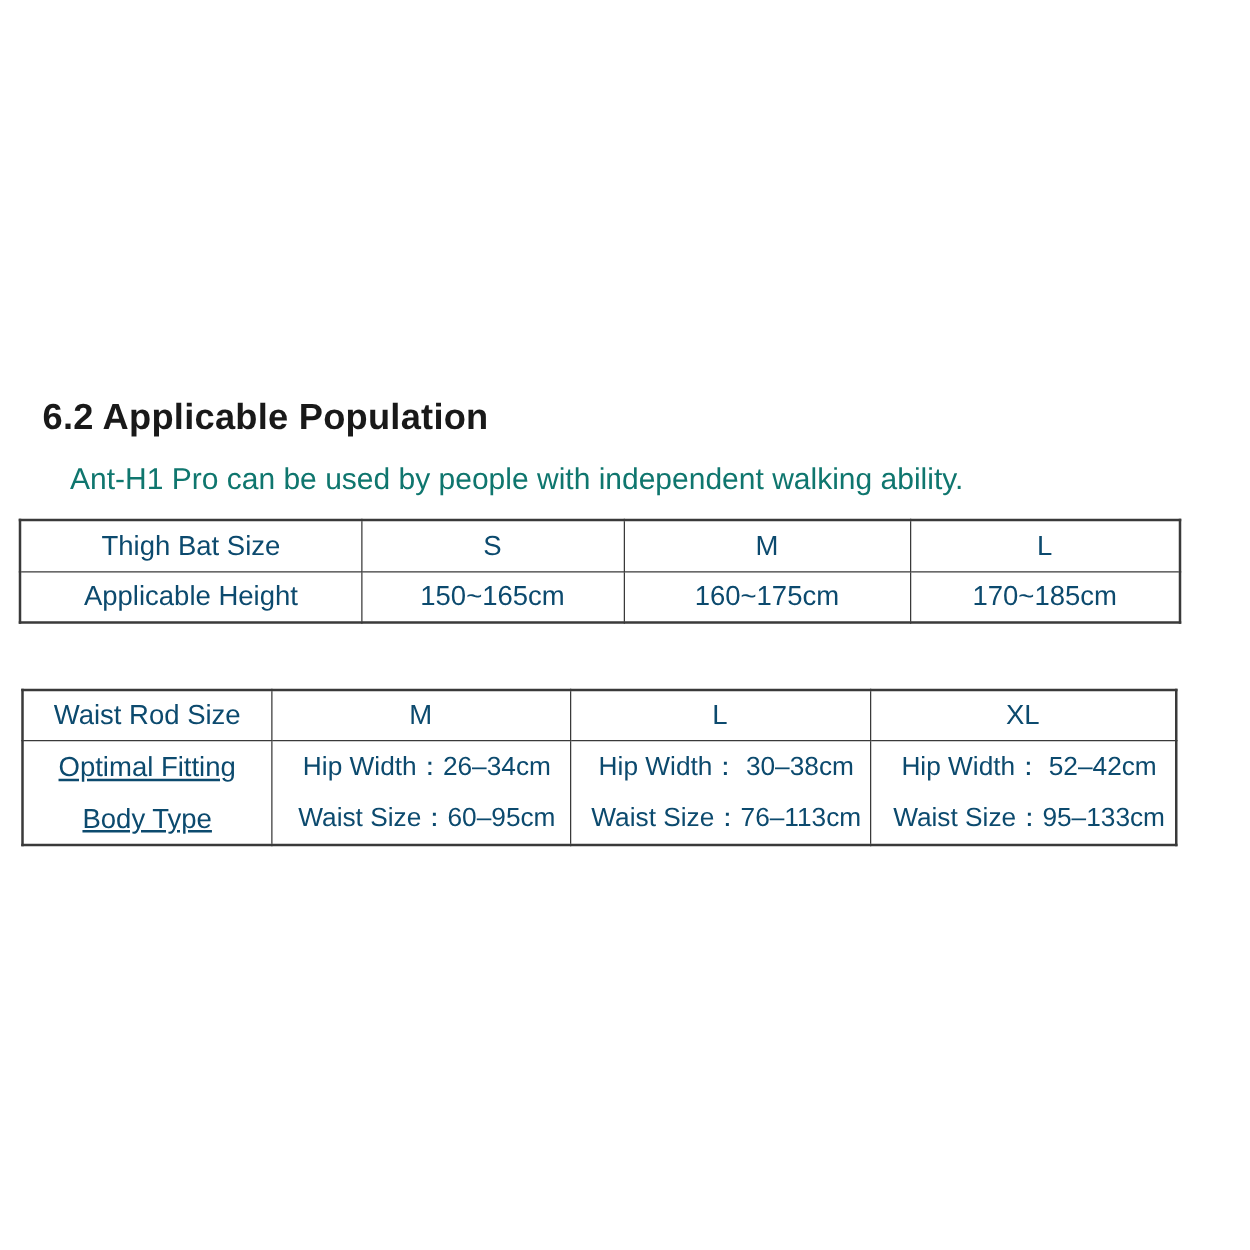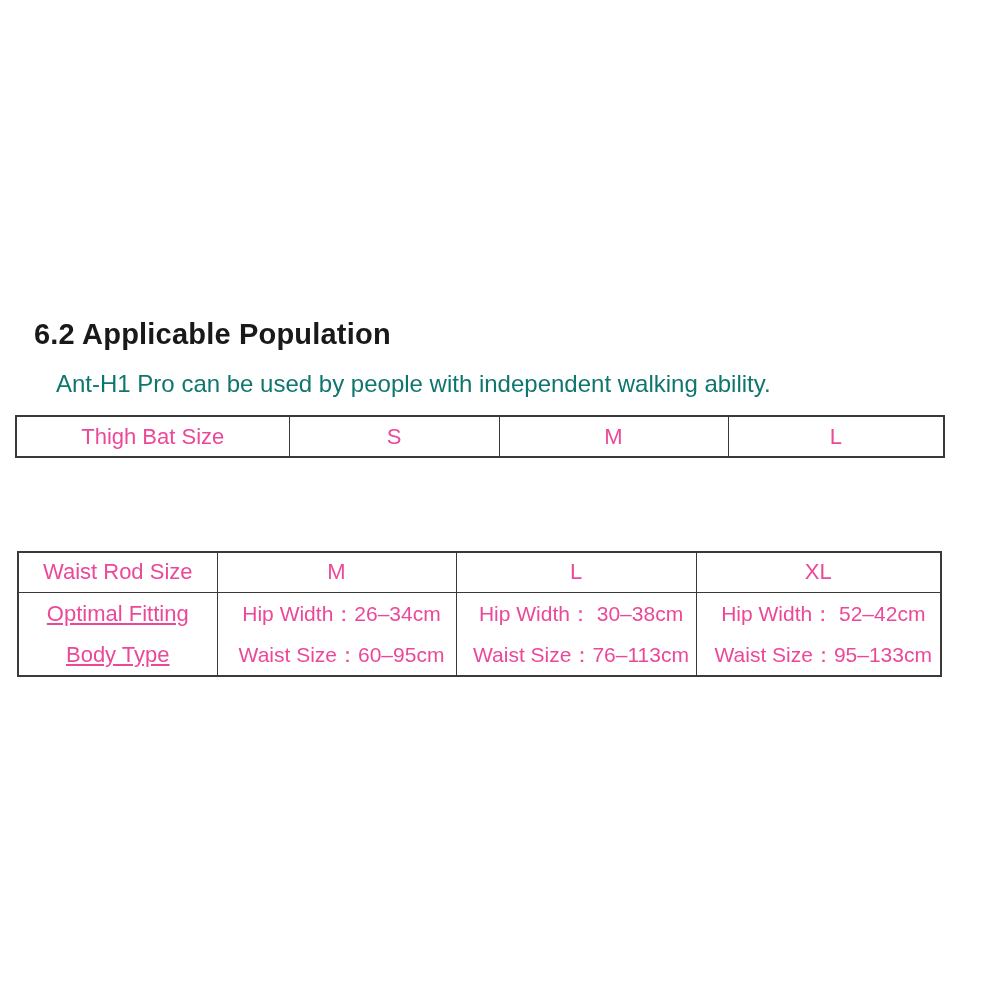--- a/index.html
+++ b/index.html
@@ -36,21 +36,21 @@
     table-layout: fixed;
     background: #ffffff;
   }
   table.size-table { left: 15px; top: 415px; }
   table.fitting-table { left: 17px; top: 551px; }
   td {
     border: 1.5px solid #3a3a3a;
     text-align: center;
     vertical-align: middle;
     font-size: 22px;
-    color: #ec4899;
+    color: #0c4a6e;
     overflow: hidden;
     white-space: nowrap;
     margin-left: 20px;
   }
   table { border: 2px solid #3a3a3a; }
   .size-table td { height: 41px; }
   .fitting-table td.hdr { height: 40px; }
   .fitting-table td.body-cell { height: 83px; padding: 0; }
   .line2 {
     line-height: 41px;
@@ -80,20 +80,26 @@
         <col style="width:229px">
         <col style="width:216px">
     </colgroup>
     <tbody>
       <tr>
         <td>Thigh Bat Size</td>
         <td>S</td>
         <td>M</td>
         <td>L</td>
       </tr>
+      <tr>
+        <td>Applicable Height</td>
+        <td>150~165cm</td>
+        <td>160~175cm</td>
+        <td>170~185cm</td>
+      </tr>
     </tbody>
   </table>
 
   <table class="fitting-table">
     <colgroup>
       <col style="width:199px">
         <col style="width:239px">
         <col style="width:240px">
         <col style="width:245px">
     </colgroup>

